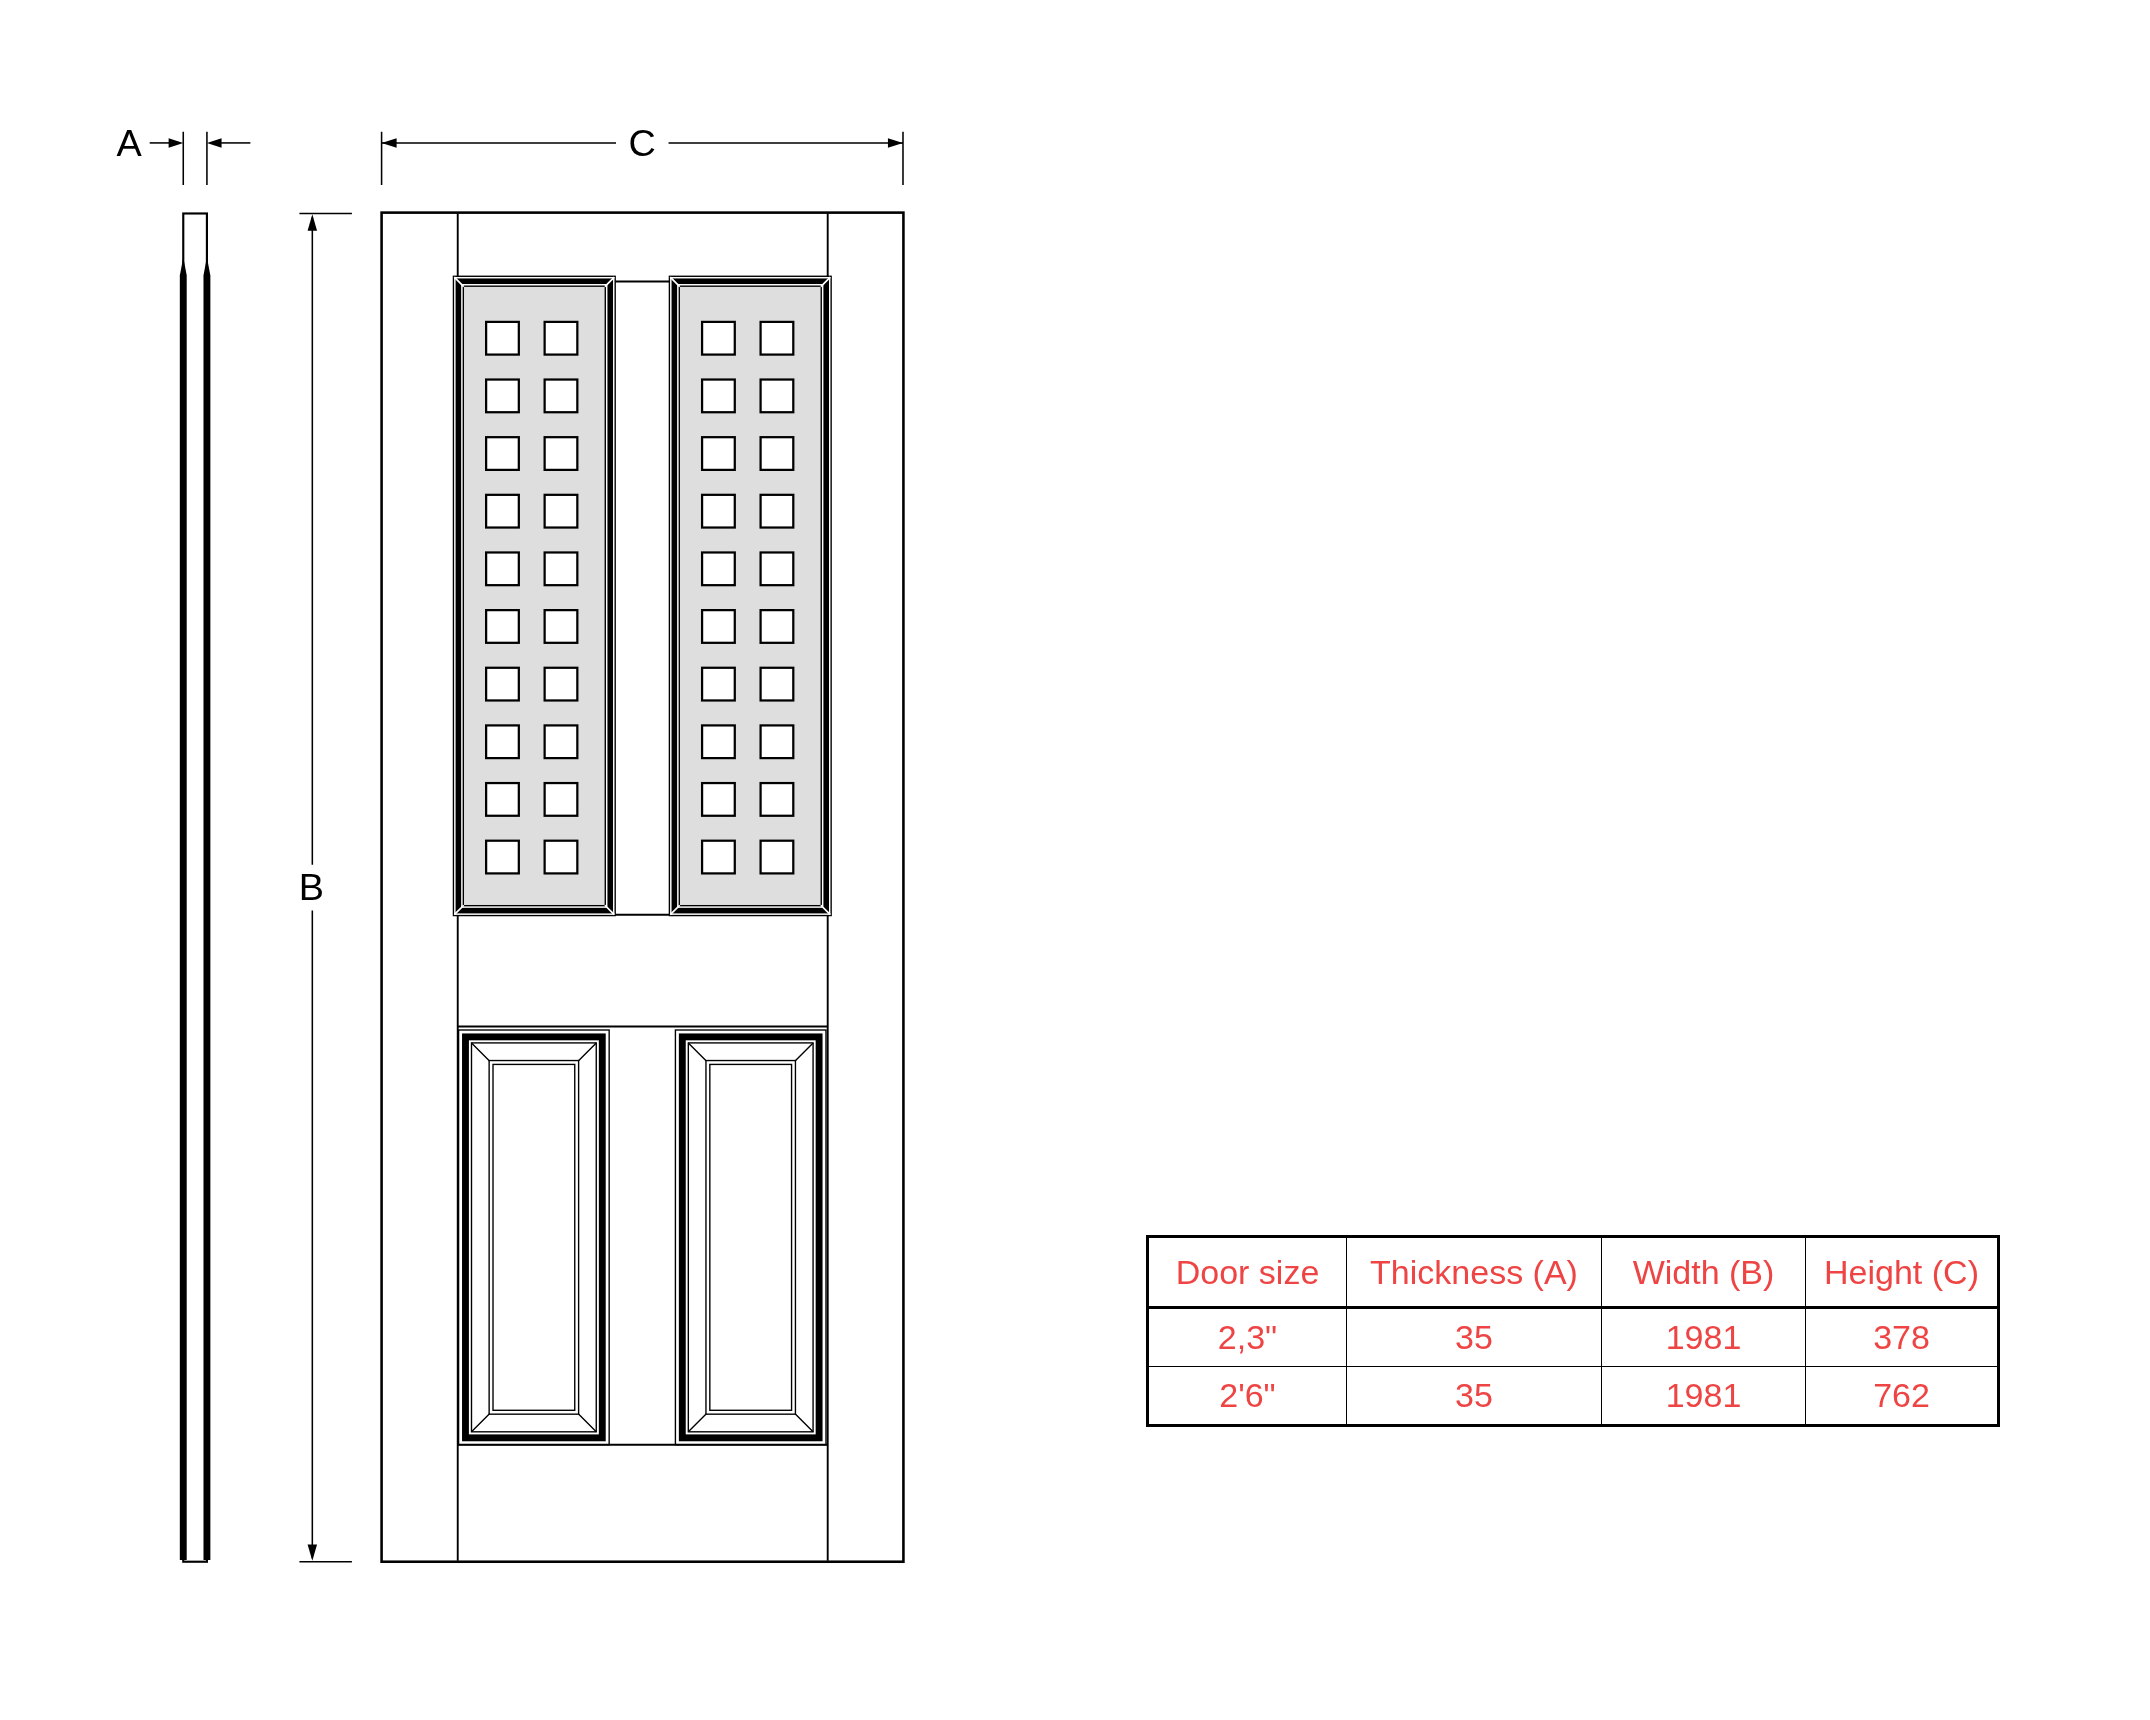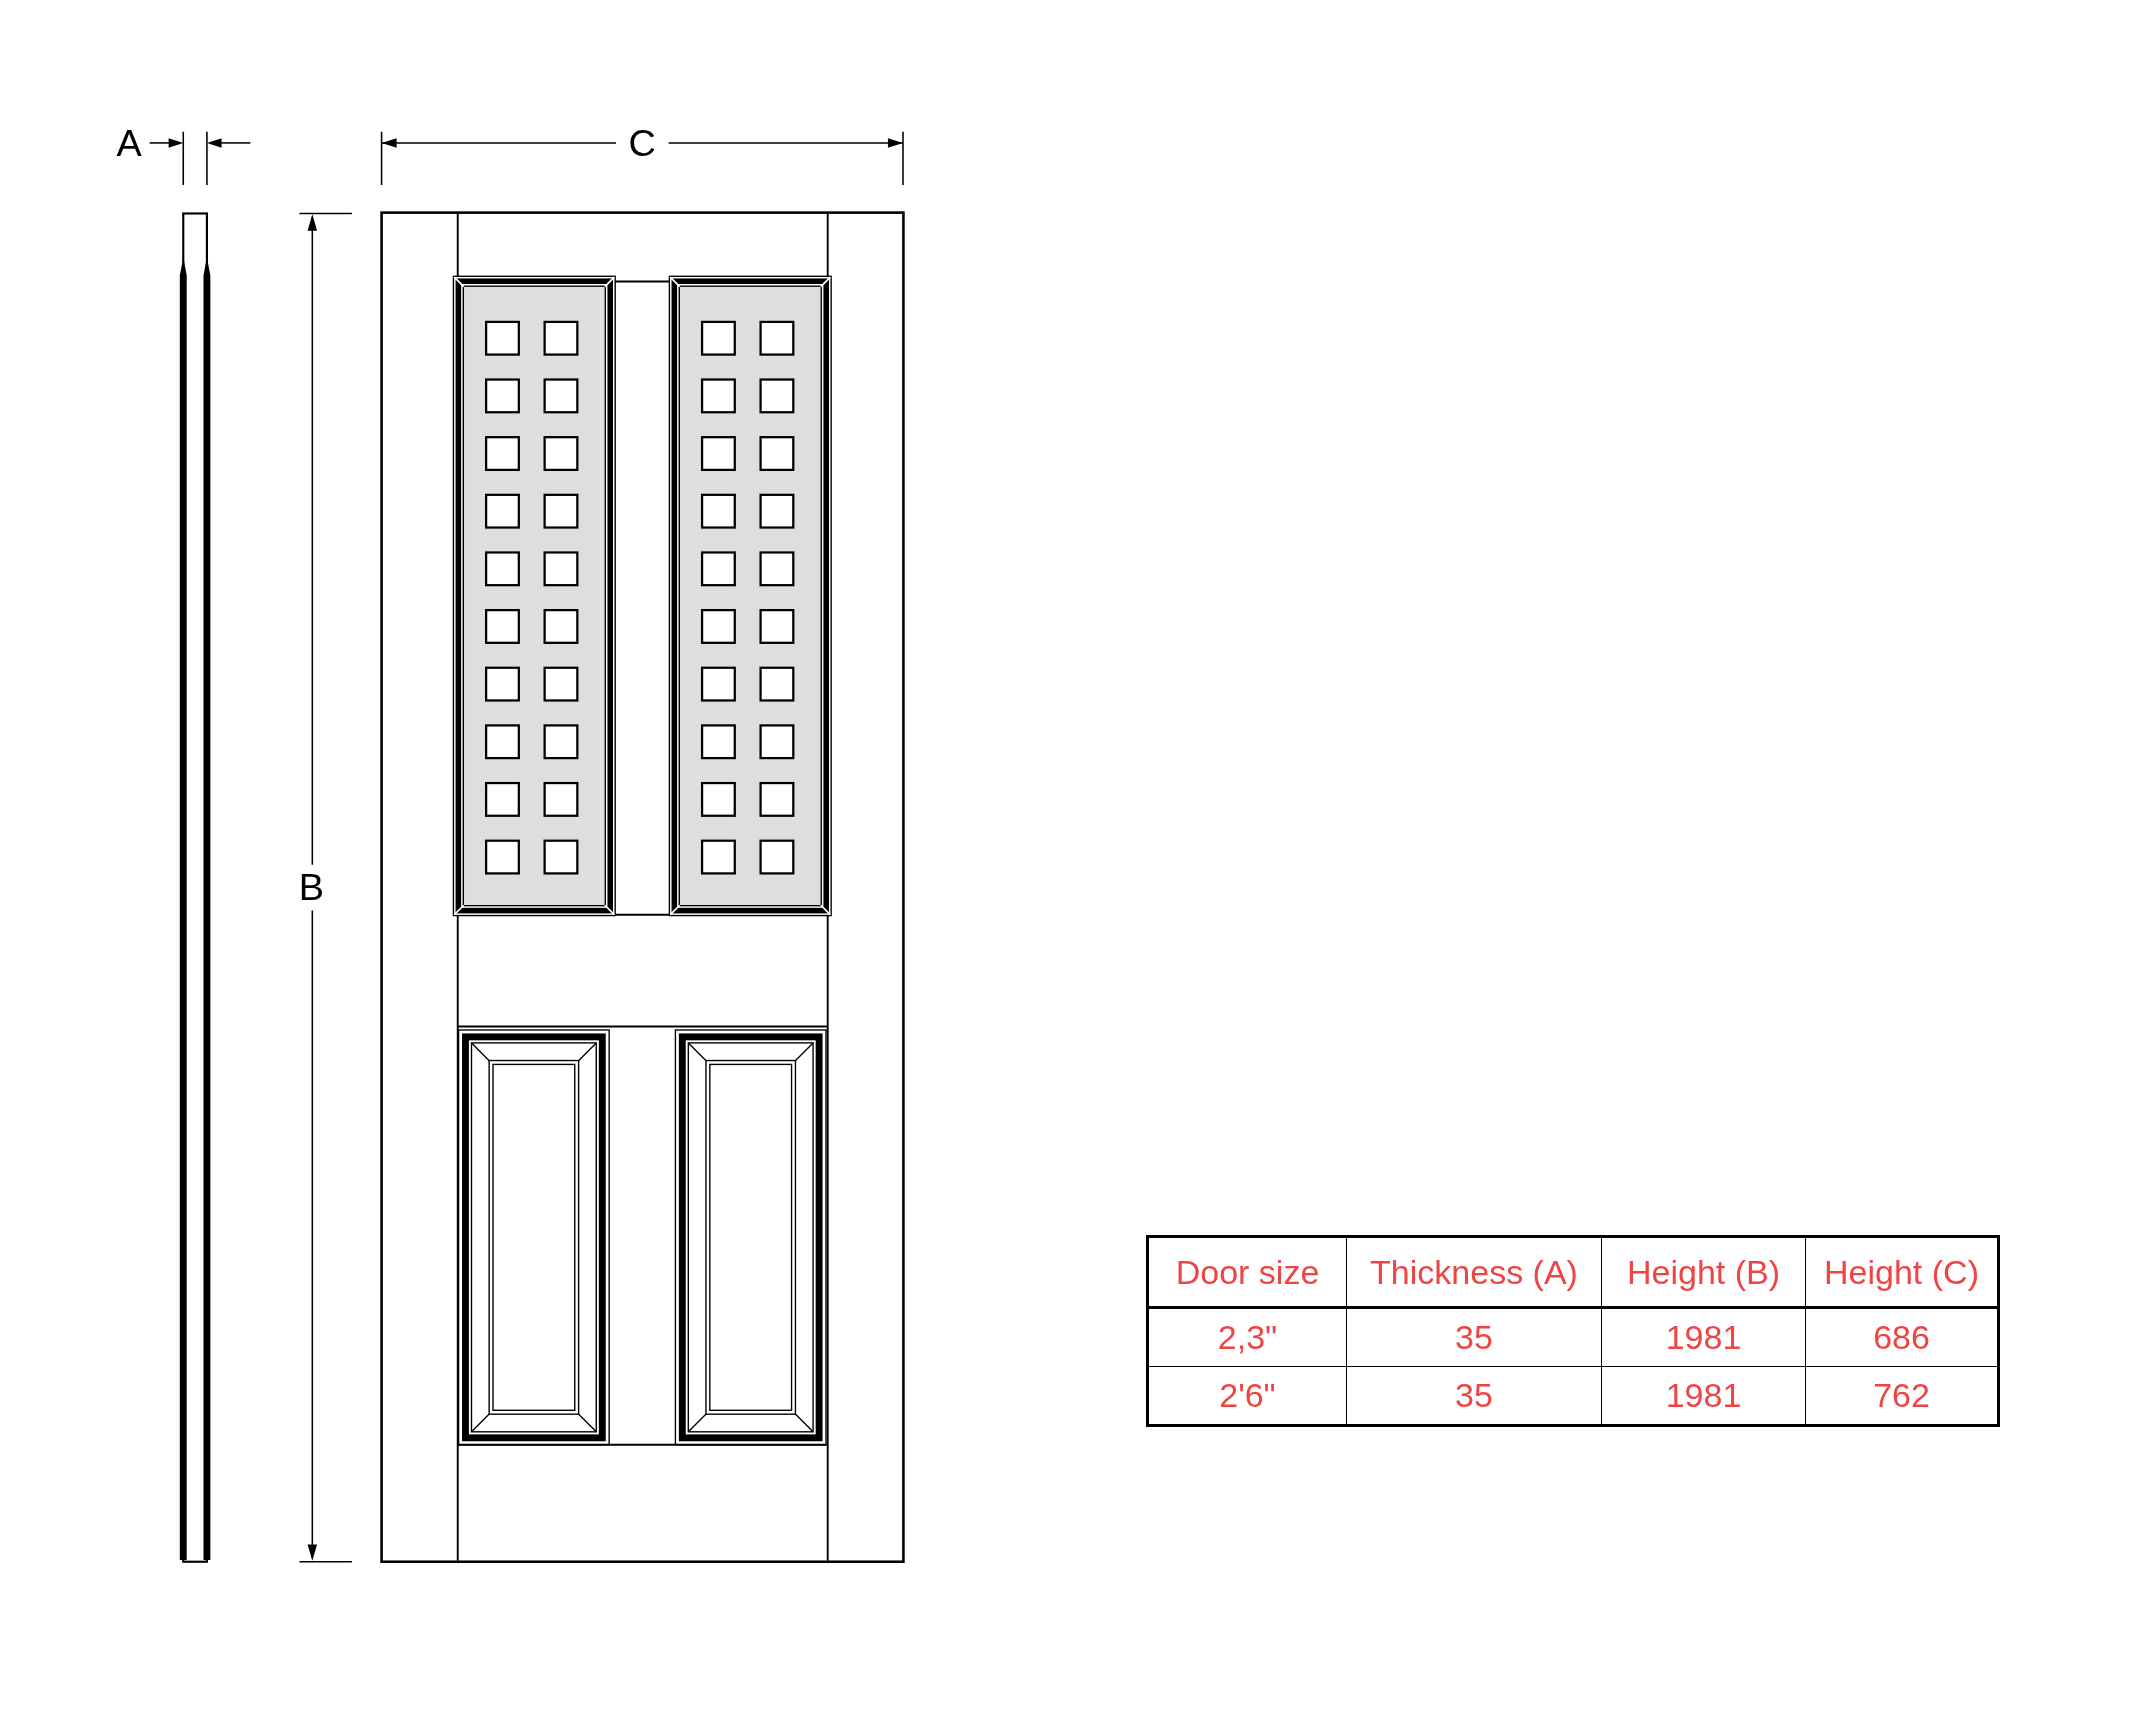--- a/index.html
+++ b/index.html
@@ -158,30 +158,30 @@
     <colgroup>
       <col style="width:199px">
         <col style="width:255px">
         <col style="width:204px">
         <col style="width:193px">
     </colgroup>
     <thead>
       <tr>
           <th>Door size</th>
           <th>Thickness (A)</th>
-          <th>Height (B)</th>
+          <th>Width (B)</th>
           <th>Height (C)</th>
         </tr>
     </thead>
     <tbody>
         <tr>
           <td>2,3"</td>
           <td>35</td>
           <td>1981</td>
-          <td>686</td>
+          <td>378</td>
         </tr>
         <tr>
           <td>2'6"</td>
           <td>35</td>
           <td>1981</td>
           <td>762</td>
         </tr>
       </tbody>
   </table>
 

